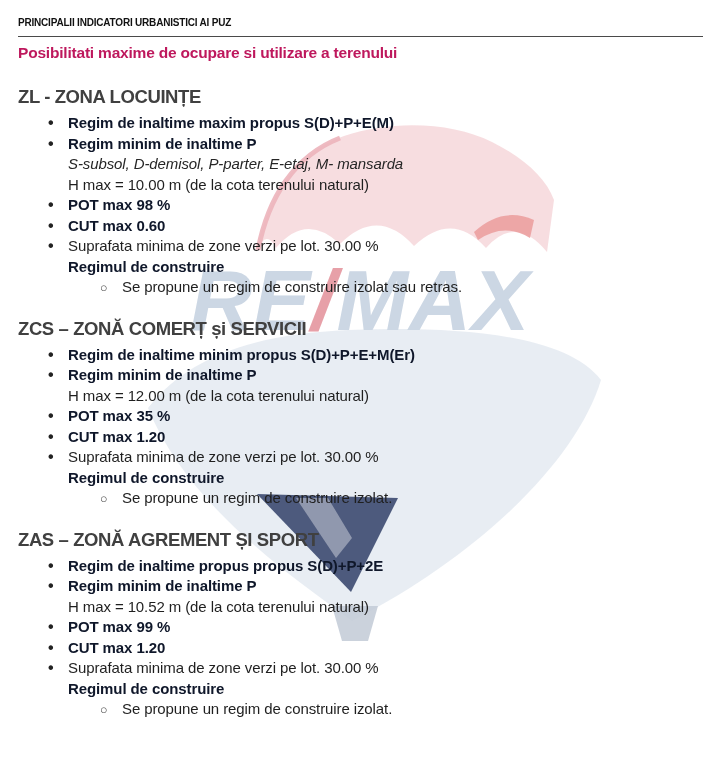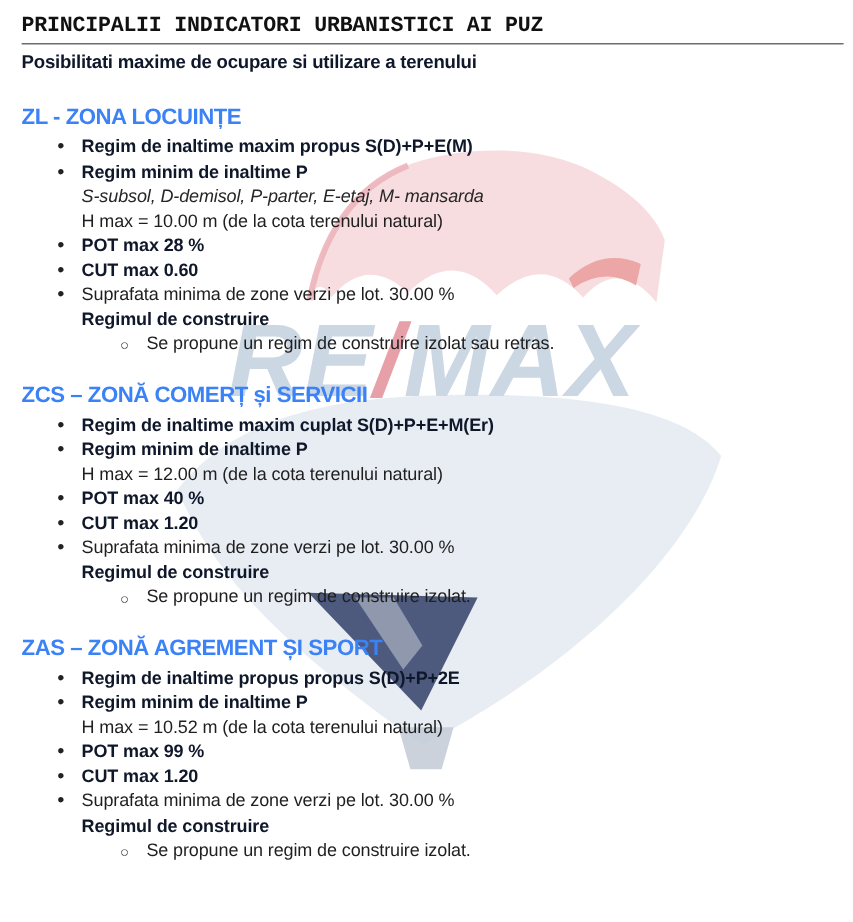--- a/index.html
+++ b/index.html
@@ -10,35 +10,34 @@
   }
   .watermark{
     position:absolute;left:0;top:0;width:711px;height:768px;
     z-index:0;pointer-events:none;
   }
   .doc{
     position:relative;z-index:1;
     padding:13px 8px 0 18px;
   }
   .title{
-    font-size:18px;line-height:19px;font-weight:700;color:#111;
+    font-size:10px;line-height:19px;font-weight:700;color:#111;
     letter-spacing:-0.2px;
-    font-family:Liberation Mono, monospace;
   }
   .rule{
     margin-top:4px;height:0;border:0;border-top:1.6px solid #4a4a4a;
   }
   .subtitle{
-    margin-top:6px;font-size:15.5px;line-height:19px;font-weight:700;color:#0f172a;
+    margin-top:6px;font-size:15.5px;line-height:19px;font-weight:700;color:#be185d;
     letter-spacing:-0.2px;
   }
   .section{margin-top:21px;}
   .section.first{margin-top:25px;}
   .section-heading{
-    font-size:18.5px;line-height:19px;font-weight:700;color:#3b82f6;
+    font-size:18.5px;line-height:19px;font-weight:700;color:#404040;
     letter-spacing:-0.4px;margin:0 0 7px 0;
   }
   .row{
     display:flex;align-items:flex-start;height:20.5px;
     font-size:15px;line-height:20.5px;letter-spacing:-0.1px;
   }
   .row.disc{padding-left:30px;}
   .row.plain{padding-left:50px;text-align:center;}
   .row.circle{padding-left:82px;}
   .row .b{
@@ -91,21 +90,21 @@
           <span class="t">Regim minim de inaltime P</span>
         </div>
         <div class="row plain italic">
           <span class="t">S-subsol, D-demisol, P-parter, E-etaj, M- mansarda</span>
         </div>
         <div class="row plain">
           <span class="t">H max = 10.00 m (de la cota terenului natural)</span>
         </div>
         <div class="row disc bold">
           <span class="b">•</span>
-          <span class="t">POT max 28 %</span>
+          <span class="t">POT max 98 %</span>
         </div>
         <div class="row disc bold">
           <span class="b">•</span>
           <span class="t">CUT max 0.60</span>
         </div>
         <div class="row disc">
           <span class="b">•</span>
           <span class="t">Suprafata minima de zone verzi pe lot. 30.00 %</span>
         </div>
         <div class="row plain bold">
@@ -113,32 +112,32 @@
         </div>
         <div class="row circle">
           <span class="b">○</span>
           <span class="t">Se propune un regim de construire izolat sau retras.</span>
         </div>
       </div>
       <div class="section">
         <div class="section-heading">ZCS – ZONĂ COMERȚ și SERVICII</div>
         <div class="row disc bold">
           <span class="b">•</span>
-          <span class="t">Regim de inaltime maxim cuplat S(D)+P+E+M(Er)</span>
+          <span class="t">Regim de inaltime minim propus S(D)+P+E+M(Er)</span>
         </div>
         <div class="row disc bold">
           <span class="b">•</span>
           <span class="t">Regim minim de inaltime P</span>
         </div>
         <div class="row plain">
           <span class="t">H max = 12.00 m (de la cota terenului natural)</span>
         </div>
         <div class="row disc bold">
           <span class="b">•</span>
-          <span class="t">POT max 40 %</span>
+          <span class="t">POT max 35 %</span>
         </div>
         <div class="row disc bold">
           <span class="b">•</span>
           <span class="t">CUT max 1.20</span>
         </div>
         <div class="row disc">
           <span class="b">•</span>
           <span class="t">Suprafata minima de zone verzi pe lot. 30.00 %</span>
         </div>
         <div class="row plain bold">

